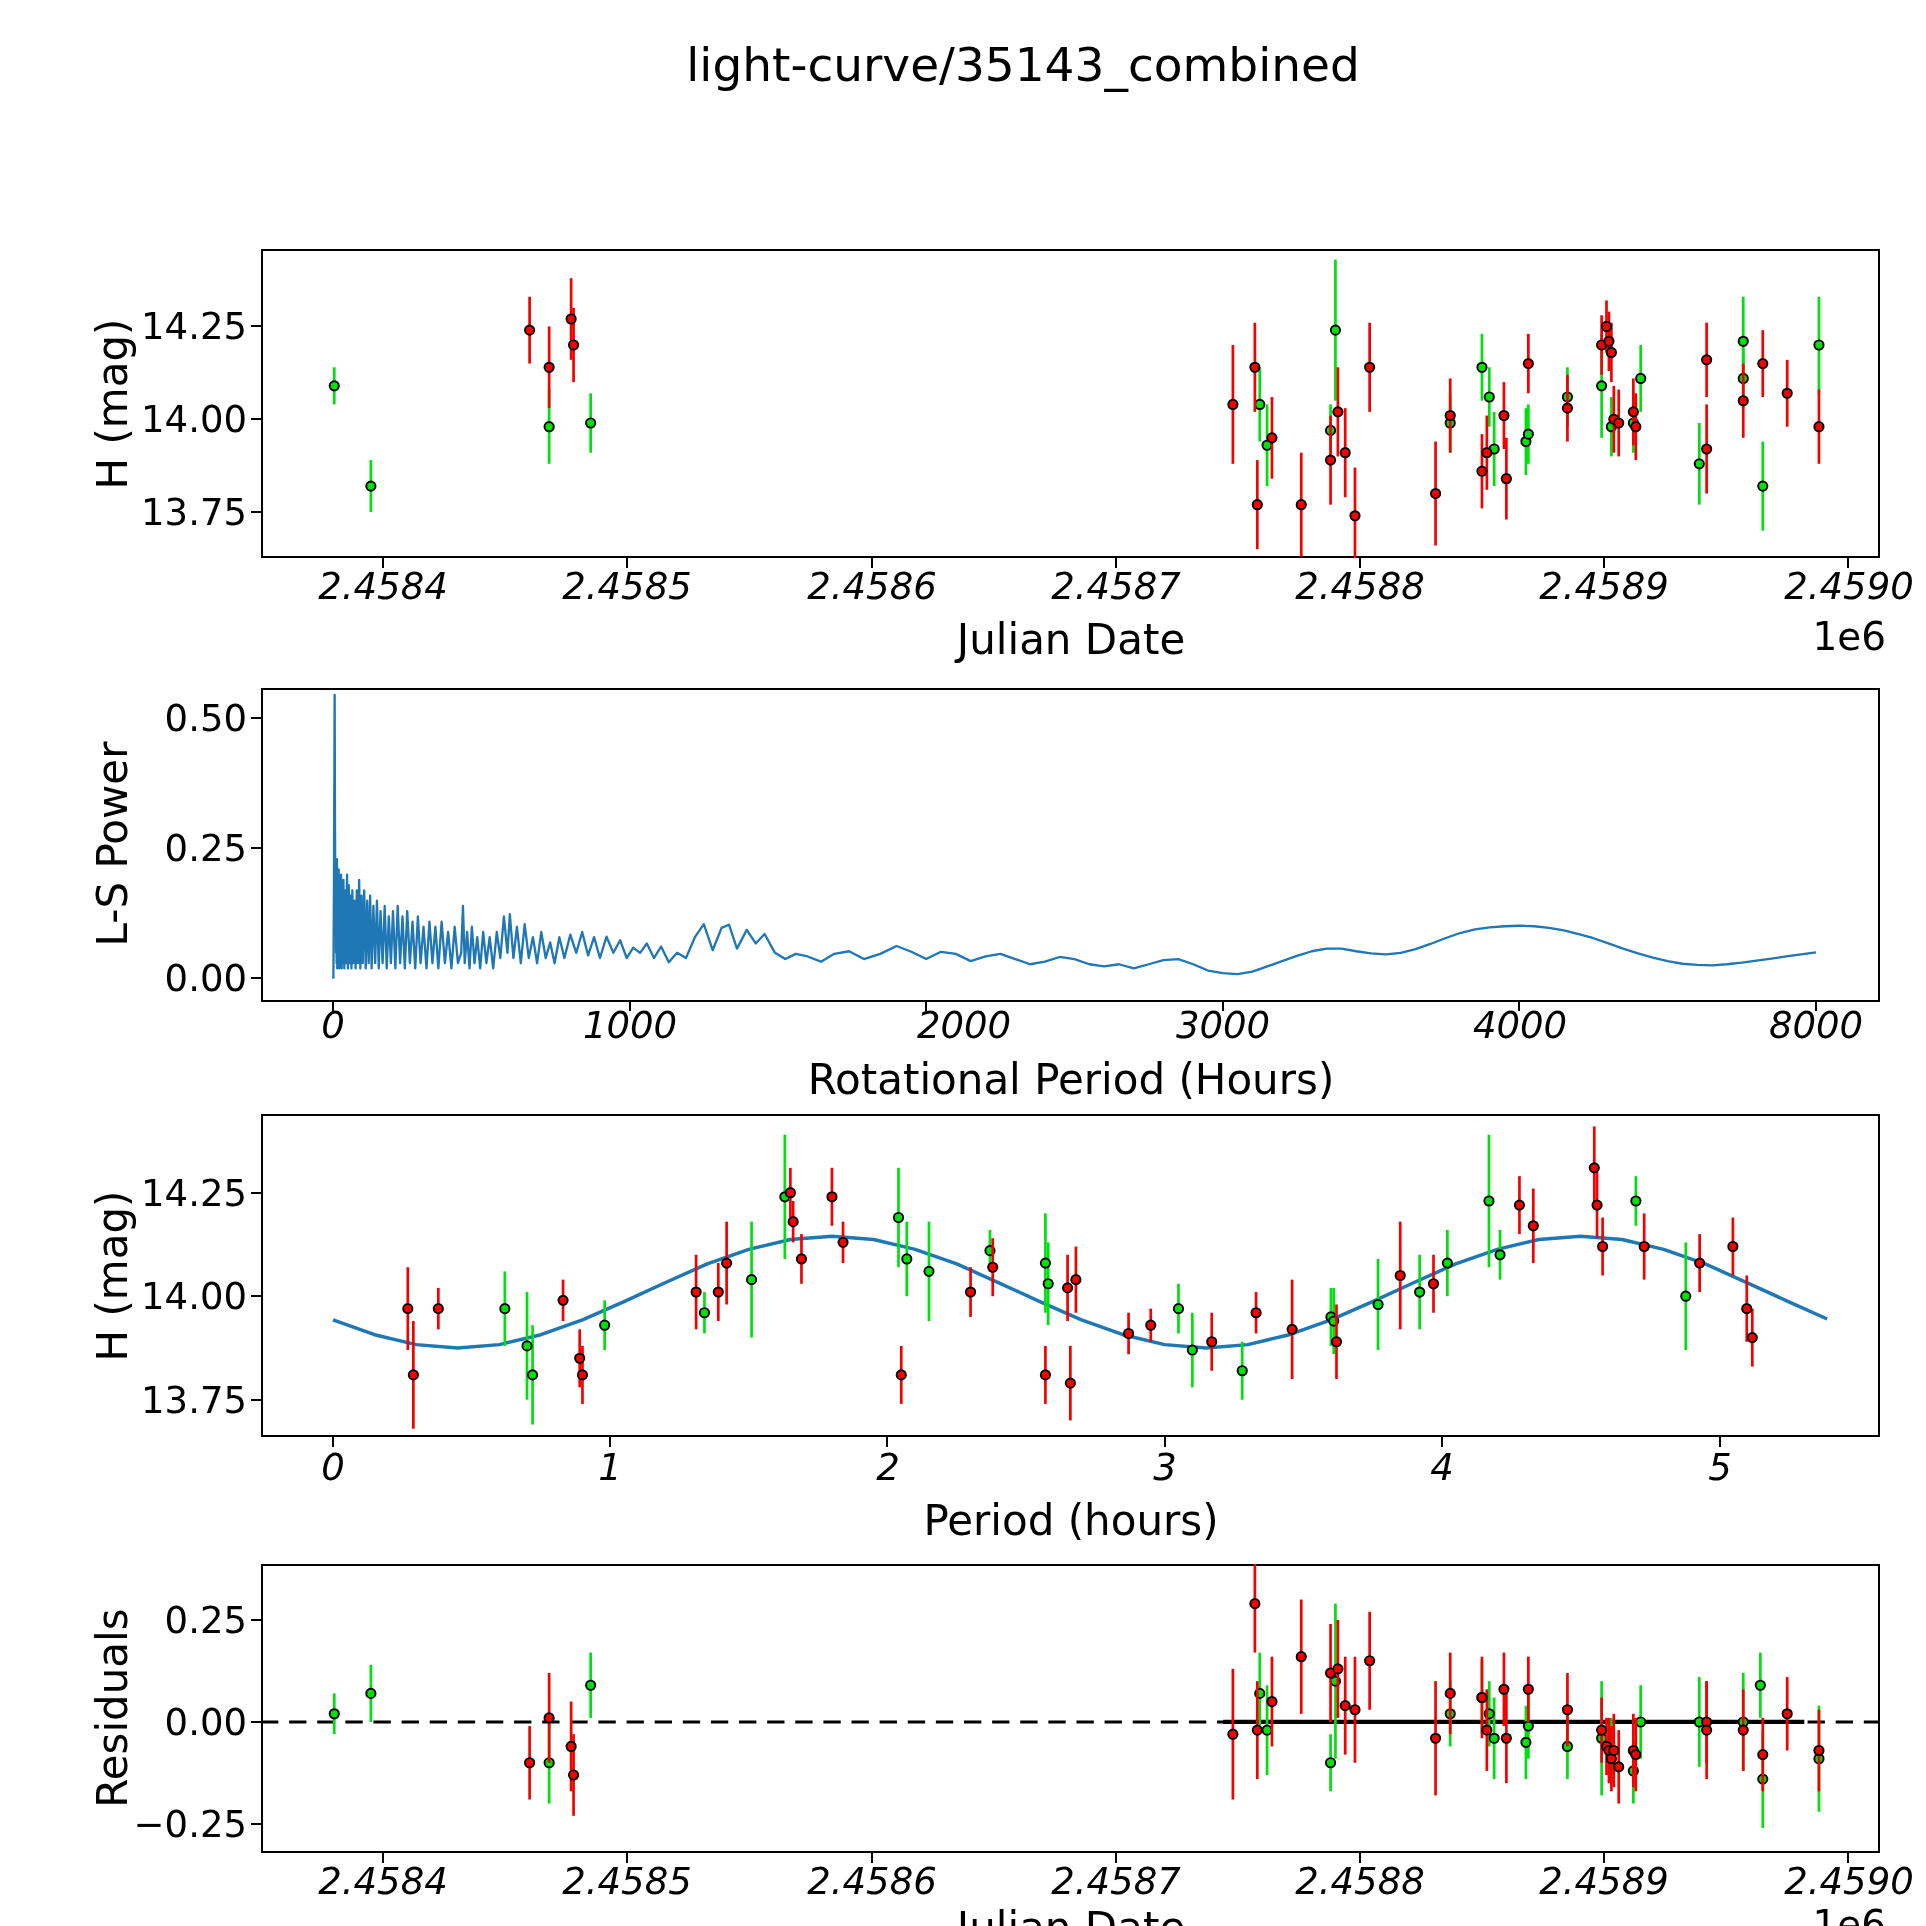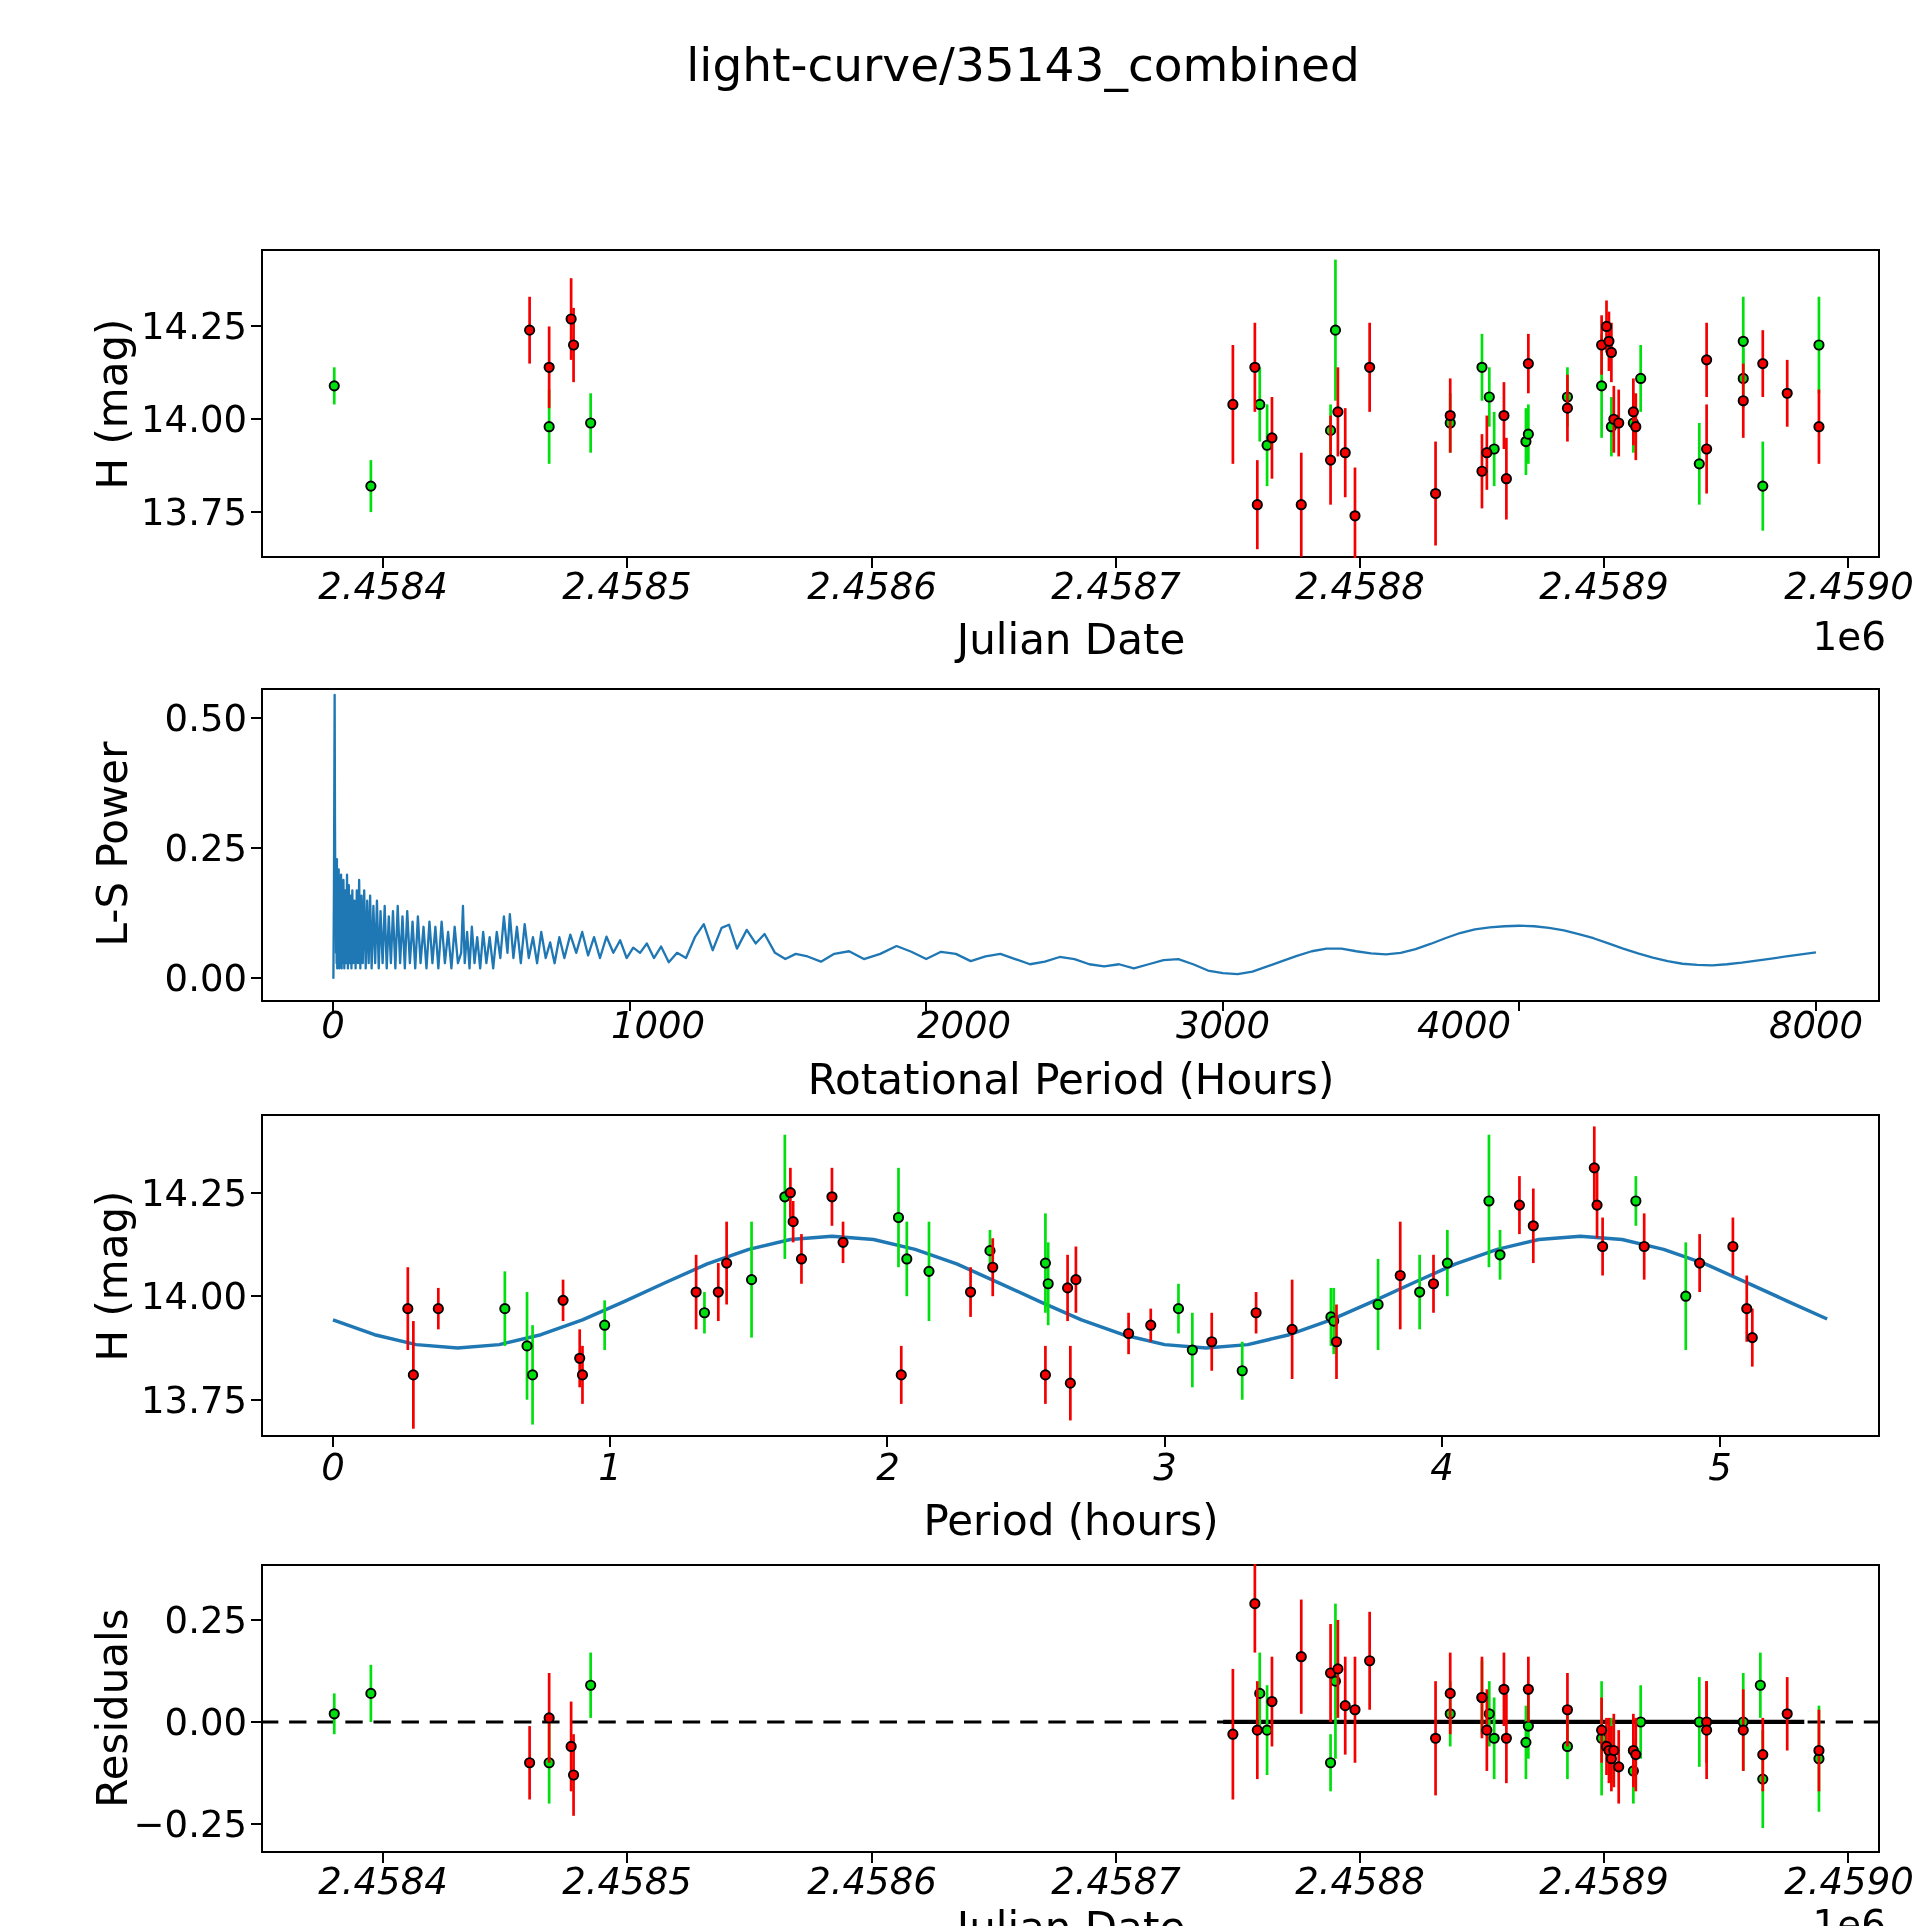--- a/index.html
+++ b/index.html
@@ -218,27 +218,27 @@
     <div class="tick-y" style="left: 251px; top: 418px;"></div>
     <div class="ticklabel-y" style="left: 85px; top: 419px;">14.00</div>
     <div class="tick-y" style="left: 251px; top: 511px;"></div>
     <div class="ticklabel-y" style="left: 85px; top: 512px;">13.75</div>
     <svg viewBox="0 0 4203 814" width="1619" height="314" class="plot-svg" style="left: 261px; top: 688px;">
       <path d="M187.9 754.5 L189.4 511.1 L190.2 281.2 L191.2 17.6 L192.1 348.9 L193.3 619.3 L194.0 457.0 L194.8 686.9 L195.6 470.6 L196.3 713.9 L197.1 443.5 L197.9 727.5 L198.6 484.1 L200.2 713.9 L201.7 470.6 L203.3 727.5 L204.8 497.6 L206.3 713.9 L207.9 484.1 L209.4 727.5 L211.0 511.1 L212.5 713.9 L214.0 497.6 L216.3 727.5 L218.7 524.6 L221.0 713.9 L223.3 484.1 L225.6 727.5 L227.9 511.1 L230.2 713.9 L232.5 538.2 L234.8 727.5 L237.1 524.6 L239.4 713.9 L242.5 551.7 L245.6 727.5 L248.7 524.6 L251.8 713.9 L254.8 497.6 L257.9 727.5 L261.0 538.2 L264.1 713.9 L267.9 524.6 L271.8 727.5 L275.6 551.7 L279.5 713.9 L283.3 538.2 L287.2 727.5 L291.8 565.2 L296.4 713.9 L301.0 551.7 L305.7 727.5 L310.3 578.7 L315.7 713.9 L321.1 565.2 L326.4 727.5 L331.8 592.2 L337.2 713.9 L342.6 578.7 L348.8 727.5 L354.9 565.2 L361.1 713.9 L367.3 592.2 L373.4 727.5 L379.6 578.7 L386.5 713.9 L393.4 605.8 L400.4 727.5 L407.3 592.2 L414.2 713.9 L421.9 619.3 L429.6 727.5 L437.3 605.8 L445.0 713.9 L452.7 619.3 L460.4 727.5 L468.9 605.8 L477.4 713.9 L485.8 632.8 L494.3 727.5 L502.8 619.3 L511.2 713.9 L519.7 686.9 L524.3 565.2 L528.9 713.9 L535.1 632.8 L541.3 727.5 L547.4 619.3 L554.3 713.9 L561.3 646.3 L569.0 727.5 L576.7 632.8 L585.1 713.9 L593.6 646.3 L602.8 727.5 L612.1 632.8 L621.3 700.4 L630.6 592.2 L639.8 686.9 L646.0 586.8 L655.2 700.4 L664.4 619.3 L674.5 713.9 L684.5 612.5 L695.2 700.4 L706.0 646.3 L716.8 713.9 L727.6 632.8 L739.1 700.4 L750.7 659.9 L762.2 713.9 L774.5 646.3 L787.6 700.4 L803.0 639.6 L818.4 686.9 L833.8 632.8 L849.2 693.7 L864.6 646.3 L880.0 700.4 L897.0 645.0 L914.7 686.9 L932.4 654.4 L949.3 700.4 L966.3 673.4 L984.0 686.9 L1001.7 662.6 L1020.1 700.4 L1038.6 670.7 L1058.6 711.2 L1080.2 686.9 L1103.3 700.4 L1126.4 646.3 L1149.5 612.5 L1172.6 680.1 L1195.7 622.0 L1214.9 613.9 L1235.7 676.1 L1261.1 627.4 L1284.2 662.6 L1307.3 638.2 L1334.3 686.9 L1361.2 703.1 L1388.2 689.6 L1419.0 696.4 L1453.6 709.9 L1488.3 689.6 L1526.8 682.8 L1565.2 703.1 L1607.6 689.6 L1649.9 669.3 L1688.4 684.2 L1726.9 703.1 L1765.4 684.2 L1803.9 689.6 L1842.4 708.5 L1880.9 696.4 L1919.4 689.6 L1957.9 703.1 L1996.4 716.6 L2034.9 709.9 L2073.4 697.7 L2111.9 703.1 L2150.4 716.6 L2188.9 722.1 L2227.4 716.6 L2265.9 727.5 L2304.4 716.6 L2342.9 705.8 L2381.4 703.1 L2419.9 716.6 L2458.4 732.9 L2496.9 739.6 L2535.4 742.3 L2573.8 735.6 L2612.3 722.1 L2650.8 708.5 L2689.3 695.0 L2727.8 682.8 L2766.3 676.1 L2804.8 676.1 L2843.3 682.8 L2881.8 688.2 L2920.3 691.0 L2958.8 686.9 L2997.3 677.4 L3035.8 663.9 L3074.3 649.0 L3112.8 635.5 L3151.3 626.0 L3189.8 620.6 L3228.3 617.9 L3266.8 616.6 L3305.3 617.9 L3343.8 622.0 L3382.3 628.8 L3420.8 638.2 L3459.3 649.0 L3497.8 662.6 L3536.2 676.1 L3574.7 688.2 L3613.2 699.1 L3651.7 708.5 L3690.2 715.3 L3728.7 718.0 L3767.2 719.3 L3805.7 716.6 L3844.2 712.6 L3882.7 707.2 L3921.2 701.8 L3959.7 696.4 L3998.2 691.0 L4036.7 685.5" fill="none" stroke="#1f77b4" stroke-width="6" stroke-linejoin="round"></path>
     </svg>
     <div class="tick-x" style="left: 332px; top: 1001px;"></div>
     <div class="ticklabel-x" style="left: 333px; top: 1025px;">0</div>
     <div class="tick-x" style="left: 629px; top: 1001px;"></div>
-    <div class="ticklabel-x" style="left: 630px; top: 1025px; margin-left: 28px;">1000</div>
+    <div class="ticklabel-x" style="left: 630px; top: 1025px;">1000</div>
     <div class="tick-x" style="left: 925px; top: 1001px;"></div>
     <div class="ticklabel-x" style="left: 964px; top: 1025px;">2000</div>
     <div class="tick-x" style="left: 1222px; top: 1001px;"></div>
     <div class="ticklabel-x" style="left: 1223px; top: 1025px;">3000</div>
     <div class="tick-x" style="left: 1518px; top: 1001px;"></div>
-    <div class="ticklabel-x" style="left: 1464px; top: 1025px;">4000</div>
+    <div class="ticklabel-x" style="left: 1520px; top: 1025px;">4000</div>
     <div class="tick-x" style="left: 1815px; top: 1001px;"></div>
     <div class="ticklabel-x" style="left: 1816px; top: 1025px;">8000</div>
     <div class="tick-y" style="left: 251px; top: 717px;"></div>
     <div class="ticklabel-y" style="left: 85px; top: 718px;">0.50</div>
     <div class="tick-y" style="left: 251px; top: 847px;"></div>
     <div class="ticklabel-y" style="left: 85px; top: 848px;">0.25</div>
     <div class="tick-y" style="left: 251px; top: 977px;"></div>
     <div class="ticklabel-y" style="left: 85px; top: 978px;">0.00</div>
     <svg viewBox="0 0 4203 839" width="1619" height="323" class="plot-svg" style="left: 261px; top: 1114px;">
       <path d="M185.8 534.6 L293.8 573.3 L401.8 599.1 L509.8 607.7 L617.8 599.1 L725.8 573.3 L833.8 534.6 L941.8 487.3 L1049.8 437.8 L1157.9 389.4 L1265.9 351.7 L1373.9 325.9 L1481.9 317.3 L1589.9 325.9 L1697.9 351.7 L1805.9 389.4 L1913.9 437.8 L2021.9 487.3 L2129.9 534.6 L2238.0 573.3 L2346.0 599.1 L2454.0 607.7 L2562.0 599.1 L2670.0 573.3 L2778.0 534.6 L2886.0 487.3 L2994.0 437.8 L3102.0 389.4 L3210.0 351.7 L3318.0 325.9 L3426.1 317.3 L3534.1 325.9 L3642.1 351.7 L3750.1 389.4 L3858.1 437.8 L3966.1 487.3 L4066.9 532.4" fill="none" stroke="#1f77b4" stroke-width="9" stroke-linejoin="round"></path>

